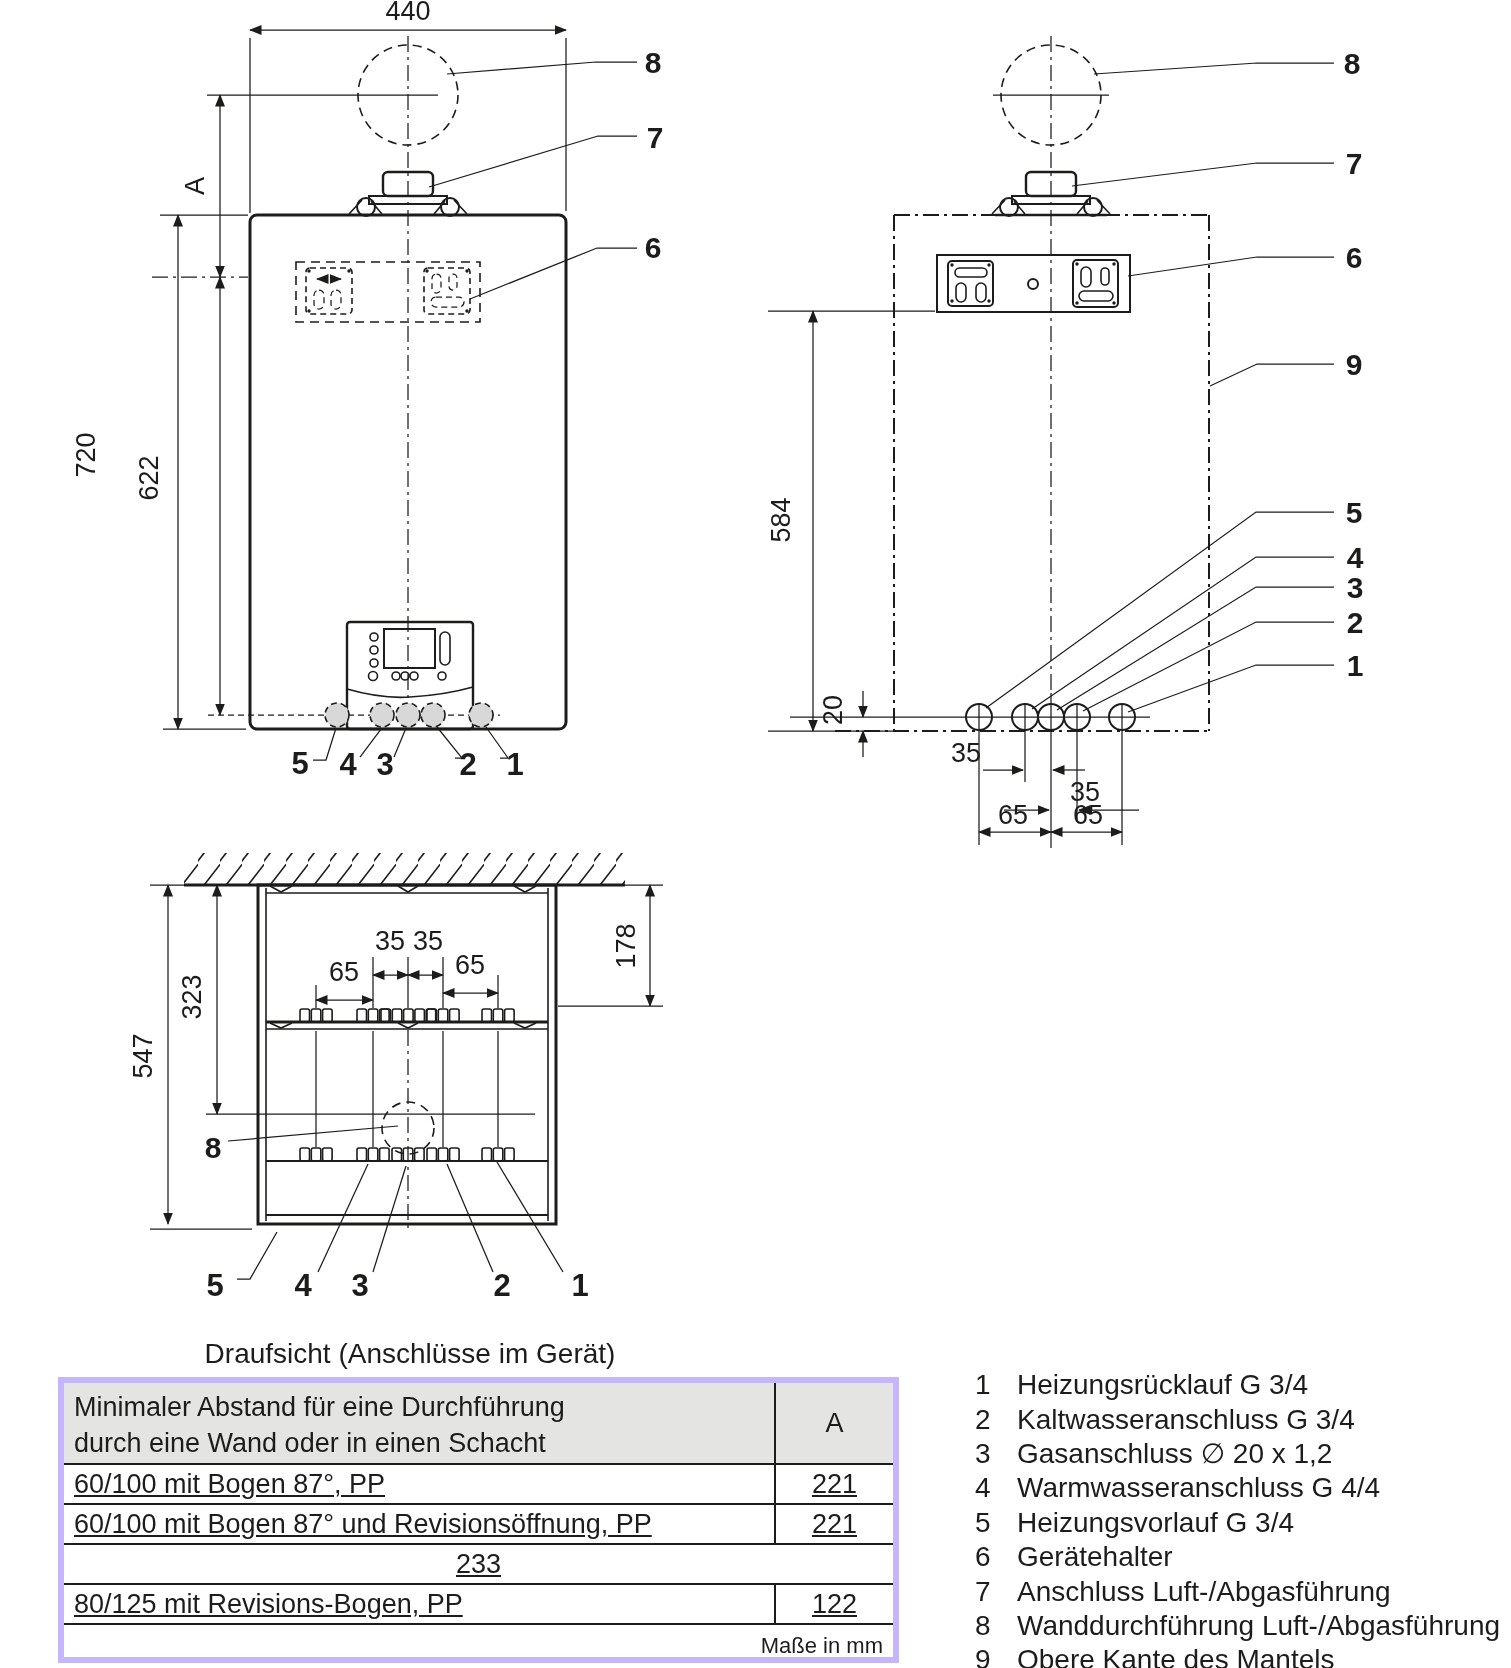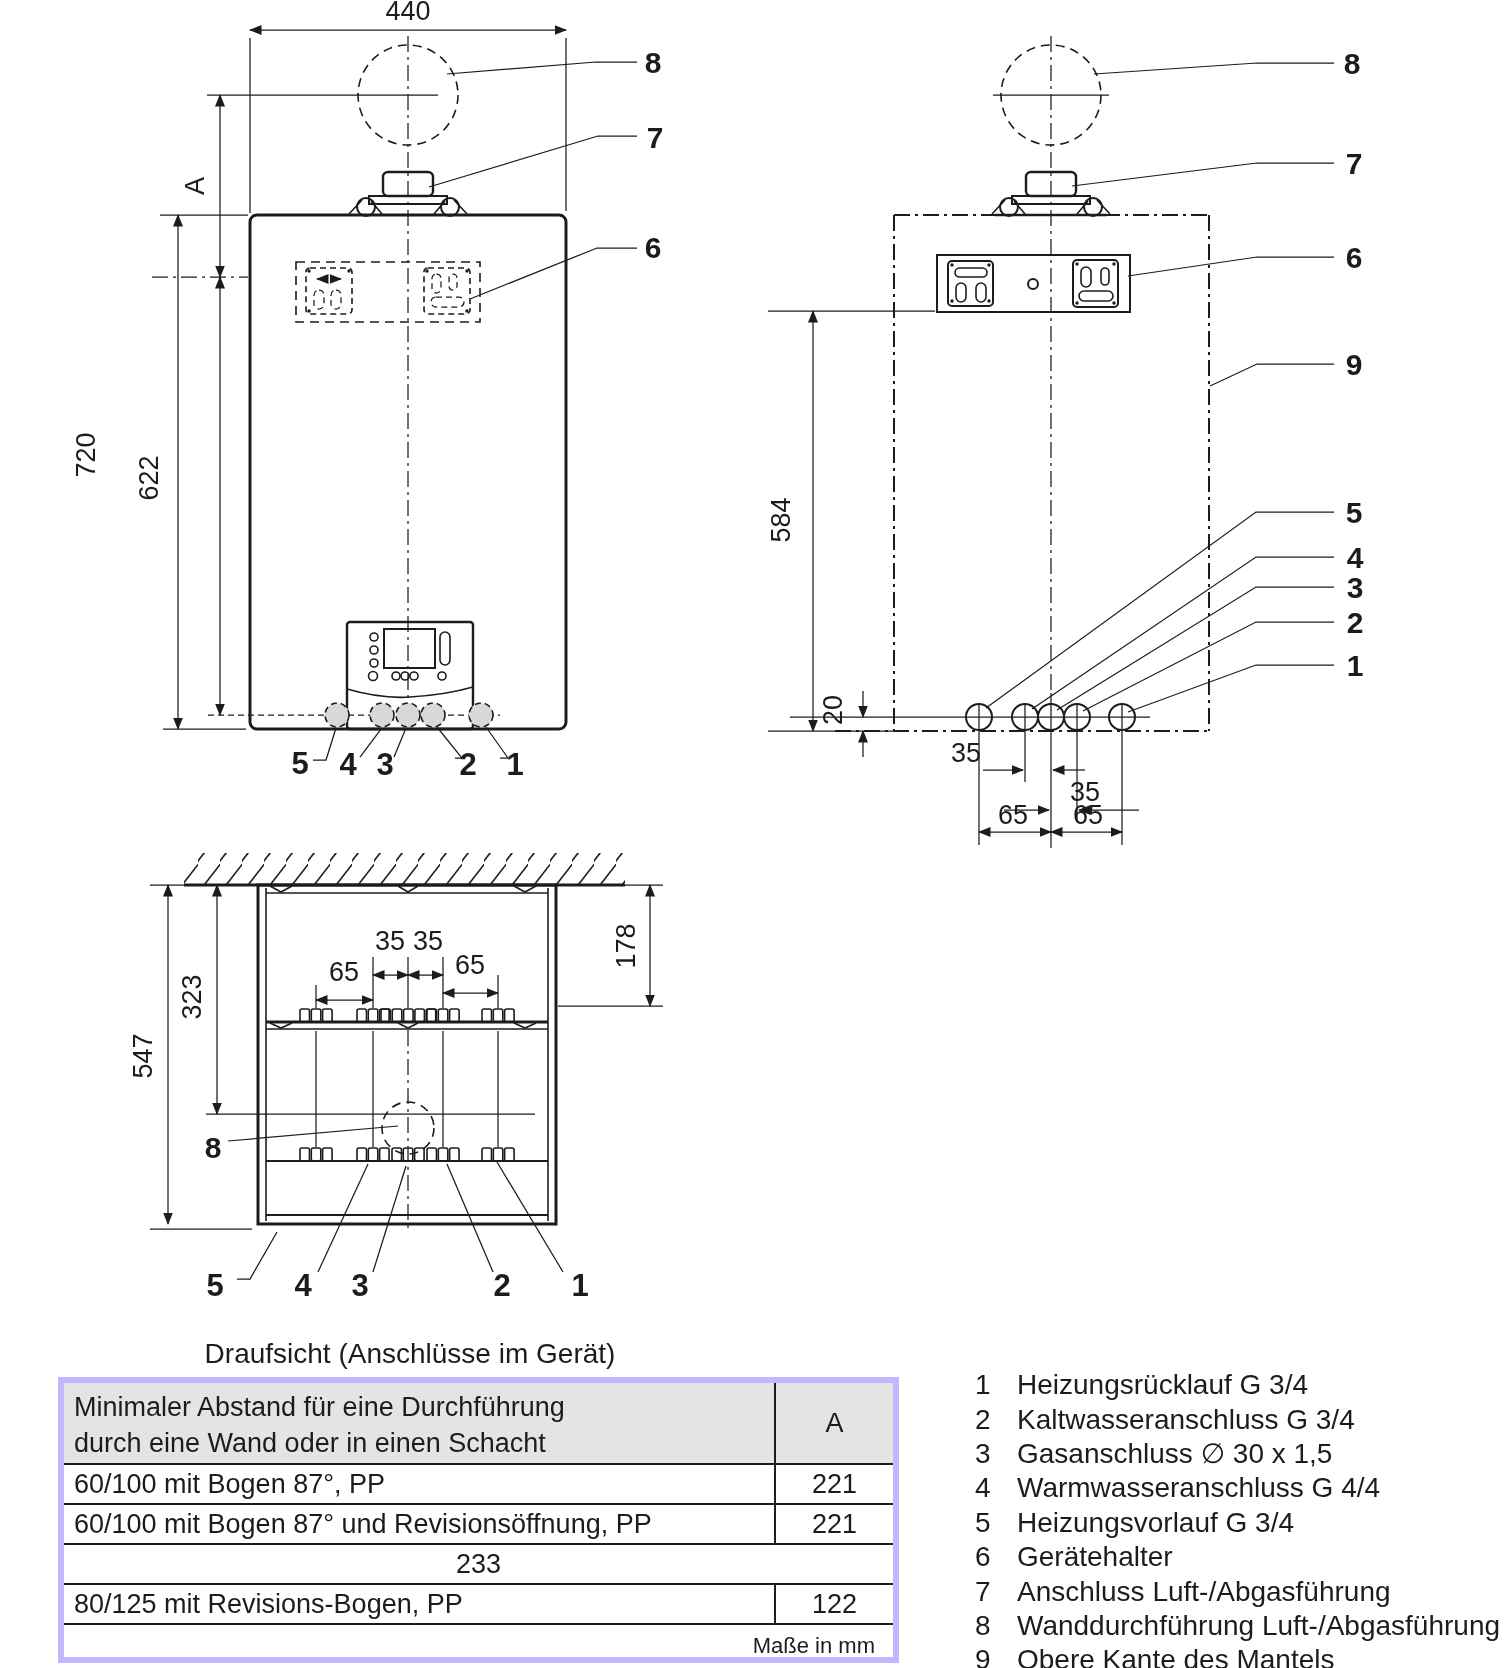--- a/index.html
+++ b/index.html
@@ -20,23 +20,23 @@
   .dim{font:27px "Liberation Sans",sans-serif;fill:#1c1c1b;stroke:none;text-anchor:middle;}
   .co{font:700 30px "Liberation Sans",sans-serif;fill:#1c1c1b;stroke:none;text-anchor:middle;}
   .co2{font:700 31px "Liberation Sans",sans-serif;fill:#1c1c1b;stroke:none;text-anchor:middle;}
   
   .spec-table{position:absolute;left:58px;top:1377px;width:841px;height:286px;border:6px solid #c4b5fd;box-sizing:border-box;background:#fff;}
   .t-row{display:flex;box-sizing:border-box;border-top:2px solid #1c1c1b;}
   .t-row.first{border-top:none;}
   .t-head{height:80px;background:#e4e4e3;}
   .t-cell-l{width:712px;box-sizing:border-box;border-right:2px solid #1c1c1b;padding:4px 10px 0 10px;font-size:27px;display:flex;flex-direction:column;justify-content:center;line-height:36px;}
   .t-cell-r{flex:1;display:flex;align-items:center;justify-content:center;font-size:27px;}
-  .t-data{height:40px;}
+  .t-data{height:40px;text-decoration:underline;}
   .t-data .t-cell-l{justify-content:center;line-height:30px;padding-top:0;}
-  .t-foot{height:43px;display:flex;align-items:center;justify-content:flex-end;padding-right:18px;font-size:22px;box-sizing:border-box;border-top:2px solid #1c1c1b;}
+  .t-foot{height:43px;display:flex;align-items:center;justify-content:flex-end;padding-right:10px;font-size:22px;box-sizing:border-box;border-top:2px solid #1c1c1b;}
   
   .legend{position:absolute;left:952px;top:1368px;width:556px;}
   .lg-item{display:flex;height:34.4px;align-items:center;font-size:28px;}
   .lg-num{width:26px;margin-left:23px;flex:none;}
   .lg-label{margin-left:16px;white-space:nowrap;}
   
   .caption{position:absolute;left:170px;top:1338px;width:480px;text-align:center;font-size:28px;font-weight:500;}
 </style>
 </head>
 <body>
@@ -374,21 +374,21 @@
   <div class="lg-item">
         <span class="lg-num">1</span>
         <span class="lg-label">Heizungsrücklauf G 3/4</span>
       </div>
   <div class="lg-item">
         <span class="lg-num">2</span>
         <span class="lg-label">Kaltwasseranschluss G 3/4</span>
       </div>
   <div class="lg-item">
         <span class="lg-num">3</span>
-        <span class="lg-label">Gasanschluss ∅ 30 x 1,5</span>
+        <span class="lg-label">Gasanschluss ∅ 20 x 1,2</span>
       </div>
   <div class="lg-item">
         <span class="lg-num">4</span>
         <span class="lg-label">Warmwasseranschluss G 4/4</span>
       </div>
   <div class="lg-item">
         <span class="lg-num">5</span>
         <span class="lg-label">Heizungsvorlauf G 3/4</span>
       </div>
   <div class="lg-item">

